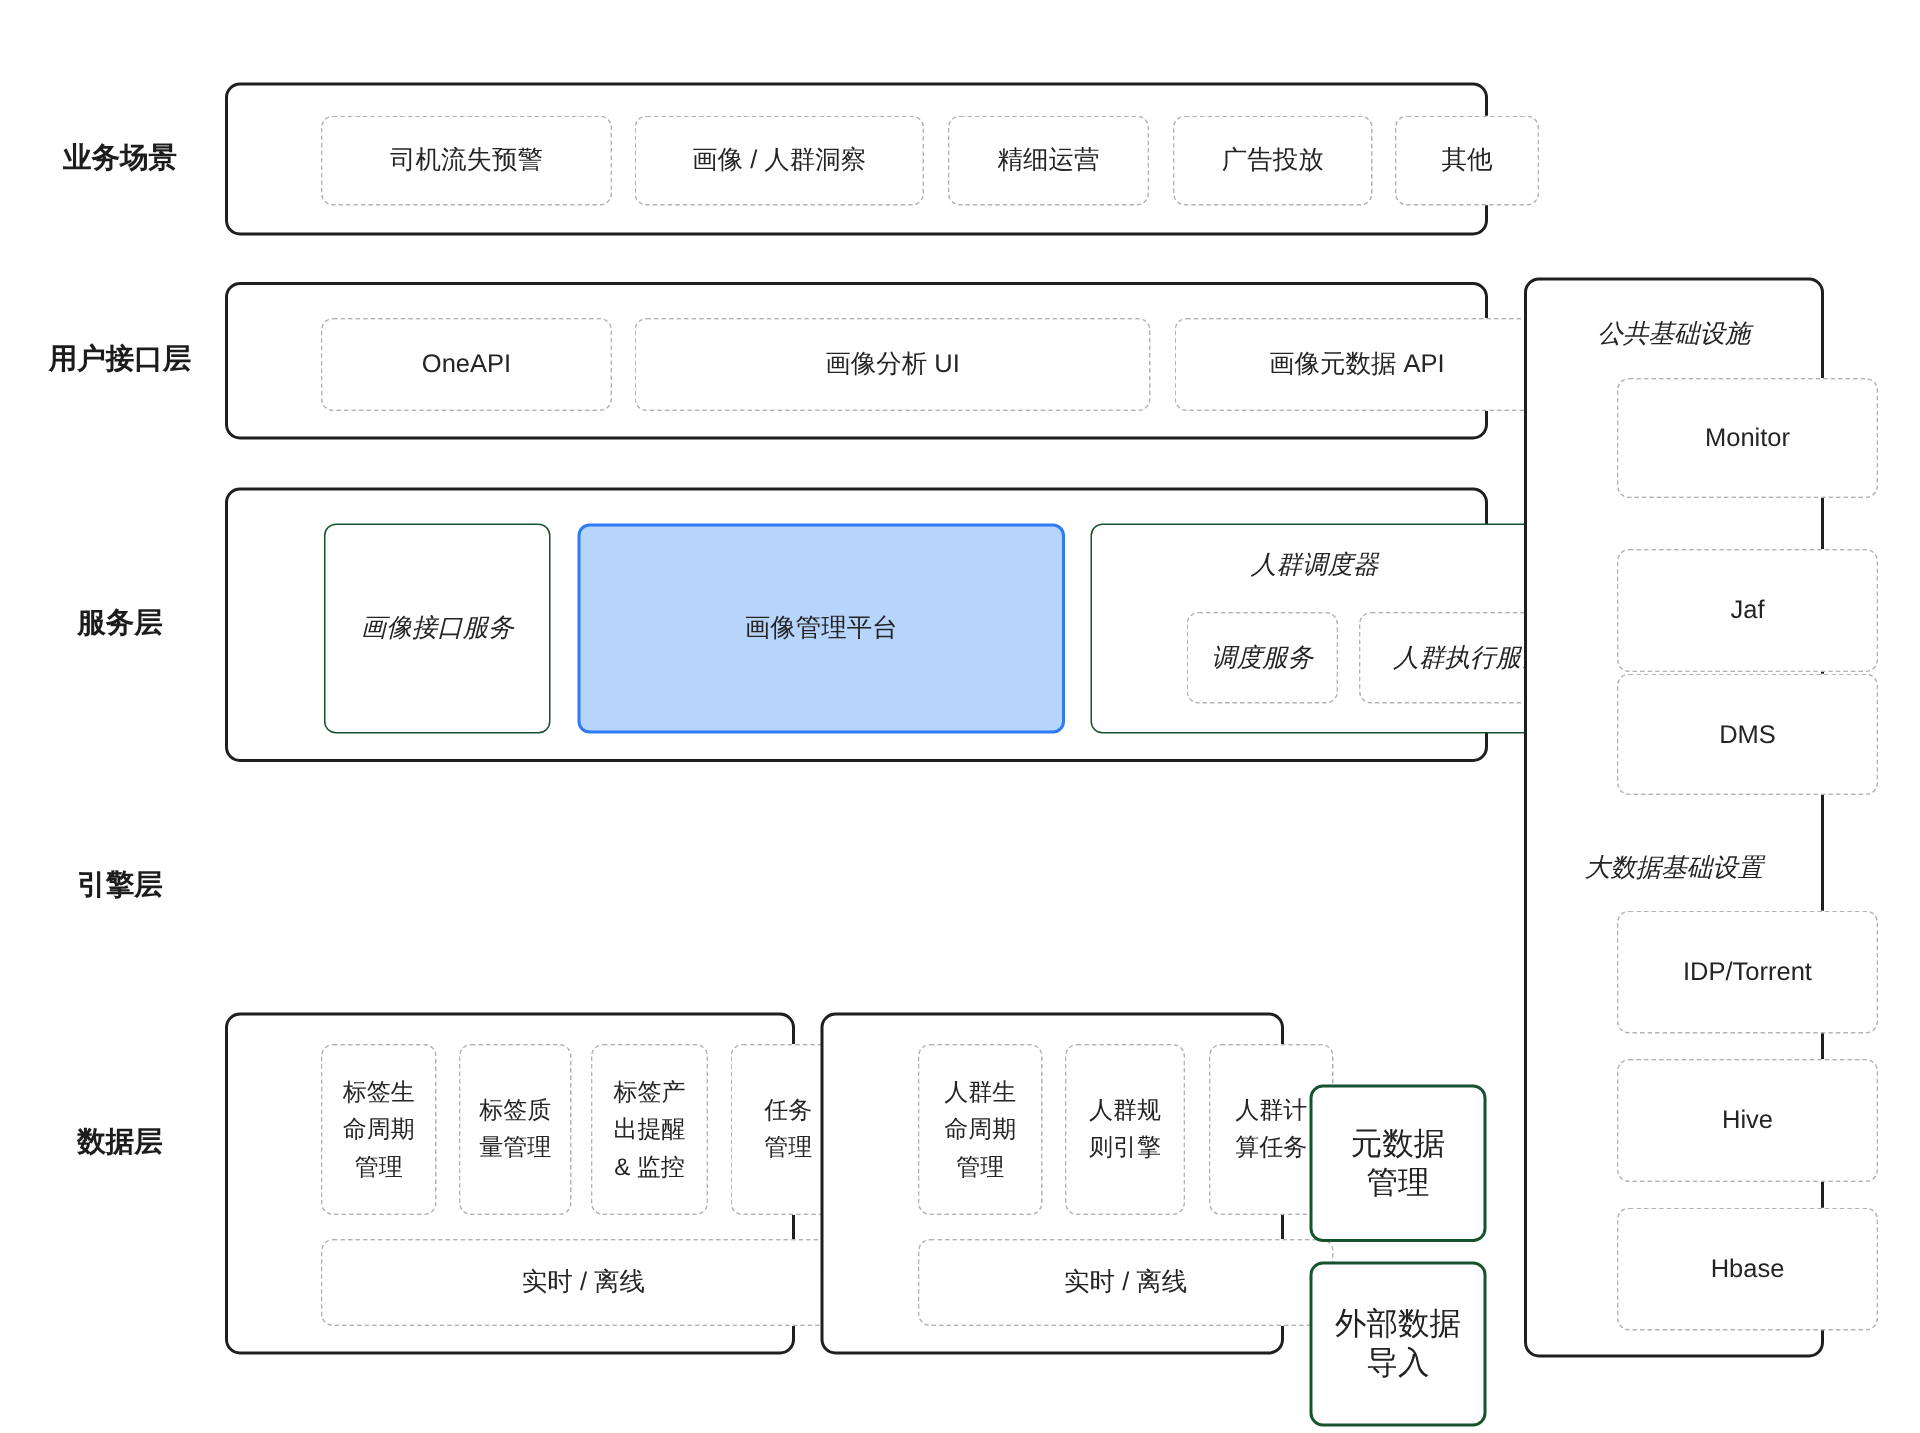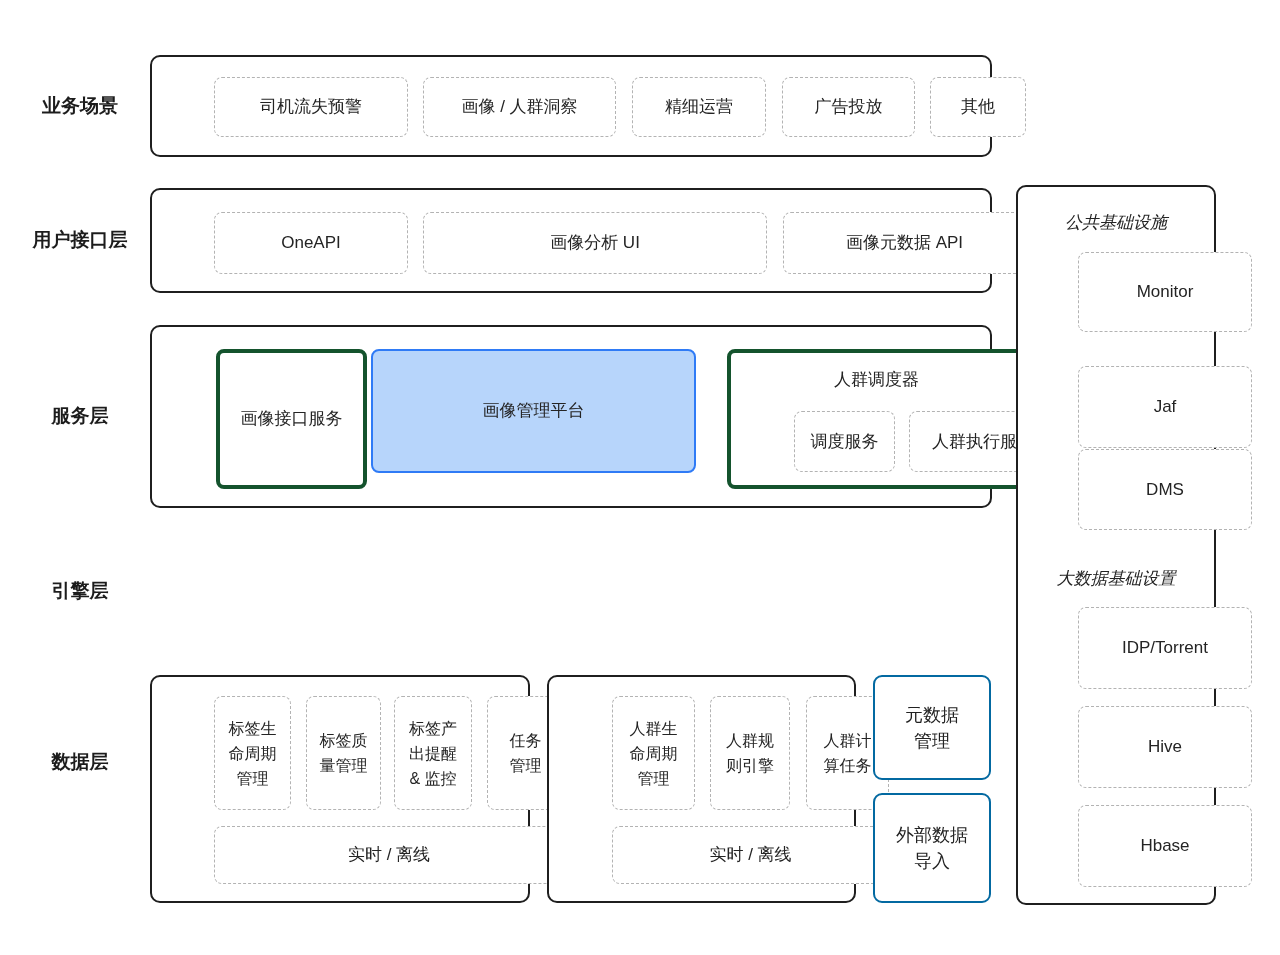--- a/index.html
+++ b/index.html
@@ -17,24 +17,24 @@
     position:absolute;border:2px solid #1f1f1f;border-radius:10px;background:#fff;
     box-sizing:border-box;
   }
   .box{
     position:absolute;box-sizing:border-box;border-radius:8px;
     display:flex;align-items:center;justify-content:center;
     font-size:17px;line-height:26px;text-align:center;white-space:pre-line;
     color:#242424;background:#fff;margin-left:47px;
   }
   .dashed{border:1px dashed #b3b3b3;}
-  .solid-gray{border:4px solid #14532d;}
-  .solid-dark{position:absolute;box-sizing:border-box;border:2px solid #0369a1;border-radius:9px;
+  .solid-gray{border:1px solid #14532d;font-style:italic;}
+  .solid-dark{position:absolute;box-sizing:border-box;border:2px solid #14532d;border-radius:9px;
     display:flex;align-items:center;justify-content:center;
-    font-size:18px;line-height:26px;text-align:center;white-space:pre-line;background:#fff;}
+    font-size:21px;line-height:26px;text-align:center;white-space:pre-line;background:#fff;margin-top:48px;}
   .blue{
     border:2px solid var(--accent-blue-border,#2f7bf6);
     background:var(--accent-blue-fill,#b7d5fb);
     font-weight:500;
   }
   .green{
     border:2px solid var(--accent-green-border,#3ec192);
     background:var(--accent-green-fill,#d5f2e6);
   }
   .group-title{
@@ -66,21 +66,21 @@
   </div>
 
   <div class="container" style="left:150px;top:188px;width:842px;height:105px">
     <div class="box dashed" style="left:15px;top:22px;width:194px;height:62px">OneAPI</div>
     <div class="box dashed" style="left:224px;top:22px;width:344px;height:62px">画像分析 UI</div>
     <div class="box dashed" style="left:584px;top:22px;width:243px;height:62px">画像元数据 API</div>
   </div>
 
   <div class="container" style="left:150px;top:325px;width:842px;height:183px">
     <div class="box solid-gray" style="left:17px;top:22px;width:151px;height:140px">画像接口服务</div>
-    <div class="box blue" style="left:172px;top:22px;width:325px;height:124px">画像管理平台</div>
+    <div class="box blue" style="left:186px;top:22px;width:325px;height:140px">画像管理平台</div>
     <div class="box solid-gray" style="left:528px;top:22px;width:299px;height:140px">
       <div class="group-title">人群调度器</div>
       <div class="box dashed" style="left:16px;top:58px;width:101px;height:61px">调度服务</div>
       <div class="box dashed" style="left:131px;top:58px;width:148px;height:61px">人群执行服务</div>
     </div>
   </div>
 
 
   <div class="container" style="left:150px;top:675px;width:380px;height:228px">
     <div class="box dashed small" style="left:15px;top:19px;width:77px;height:114px">标签生

